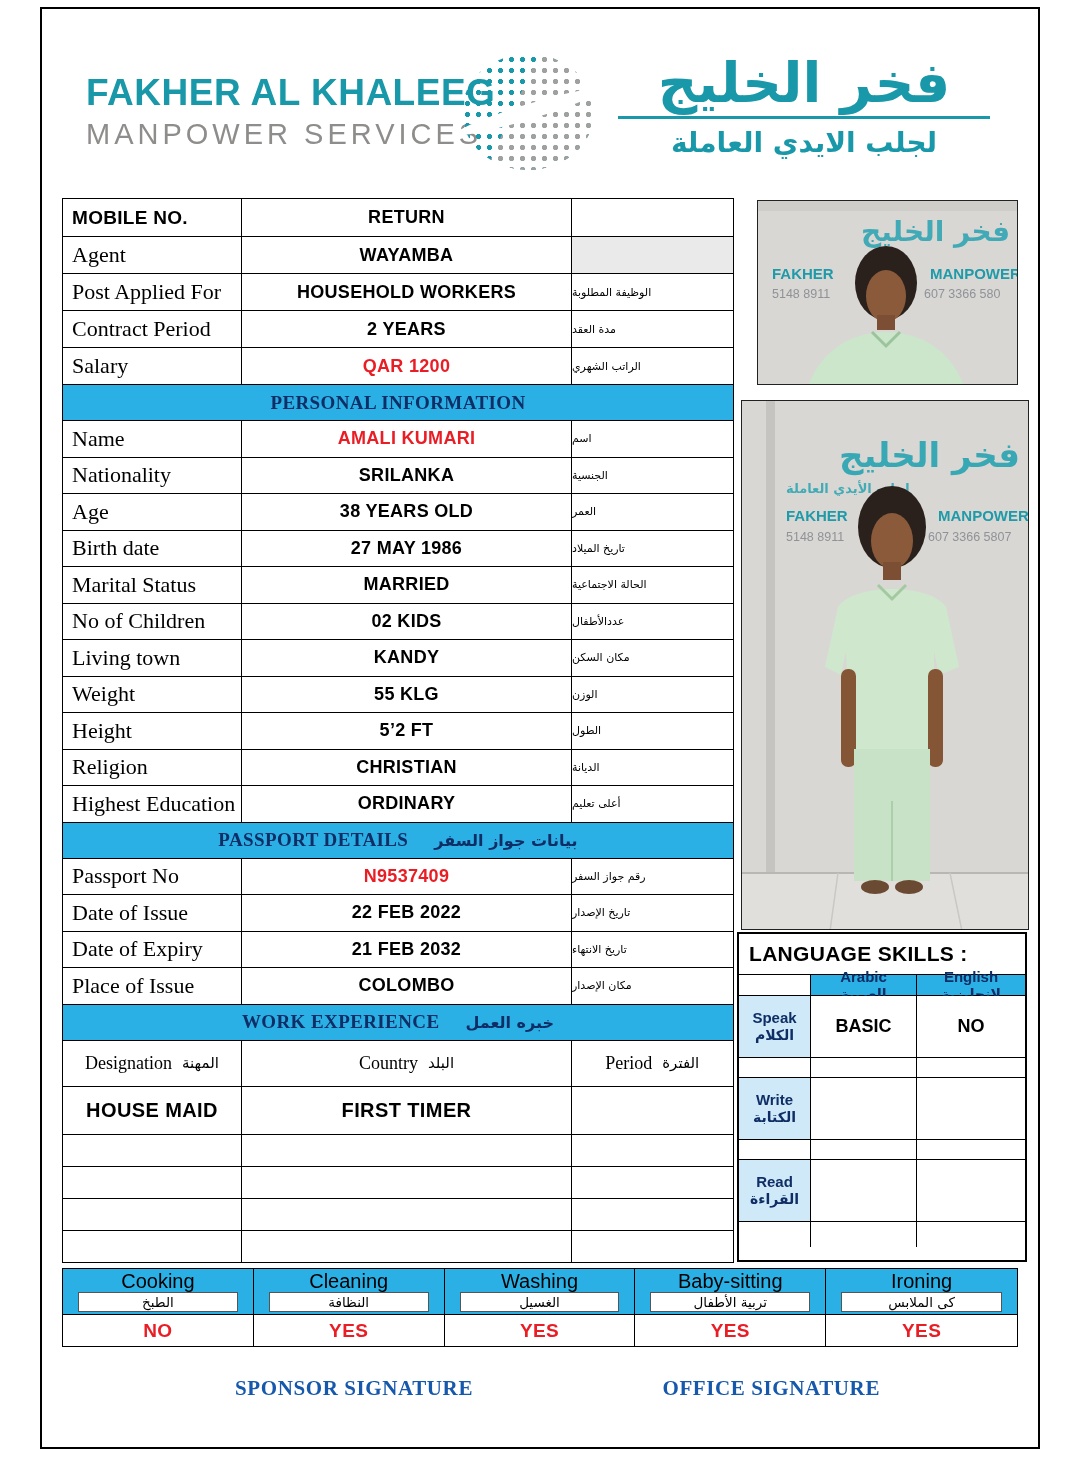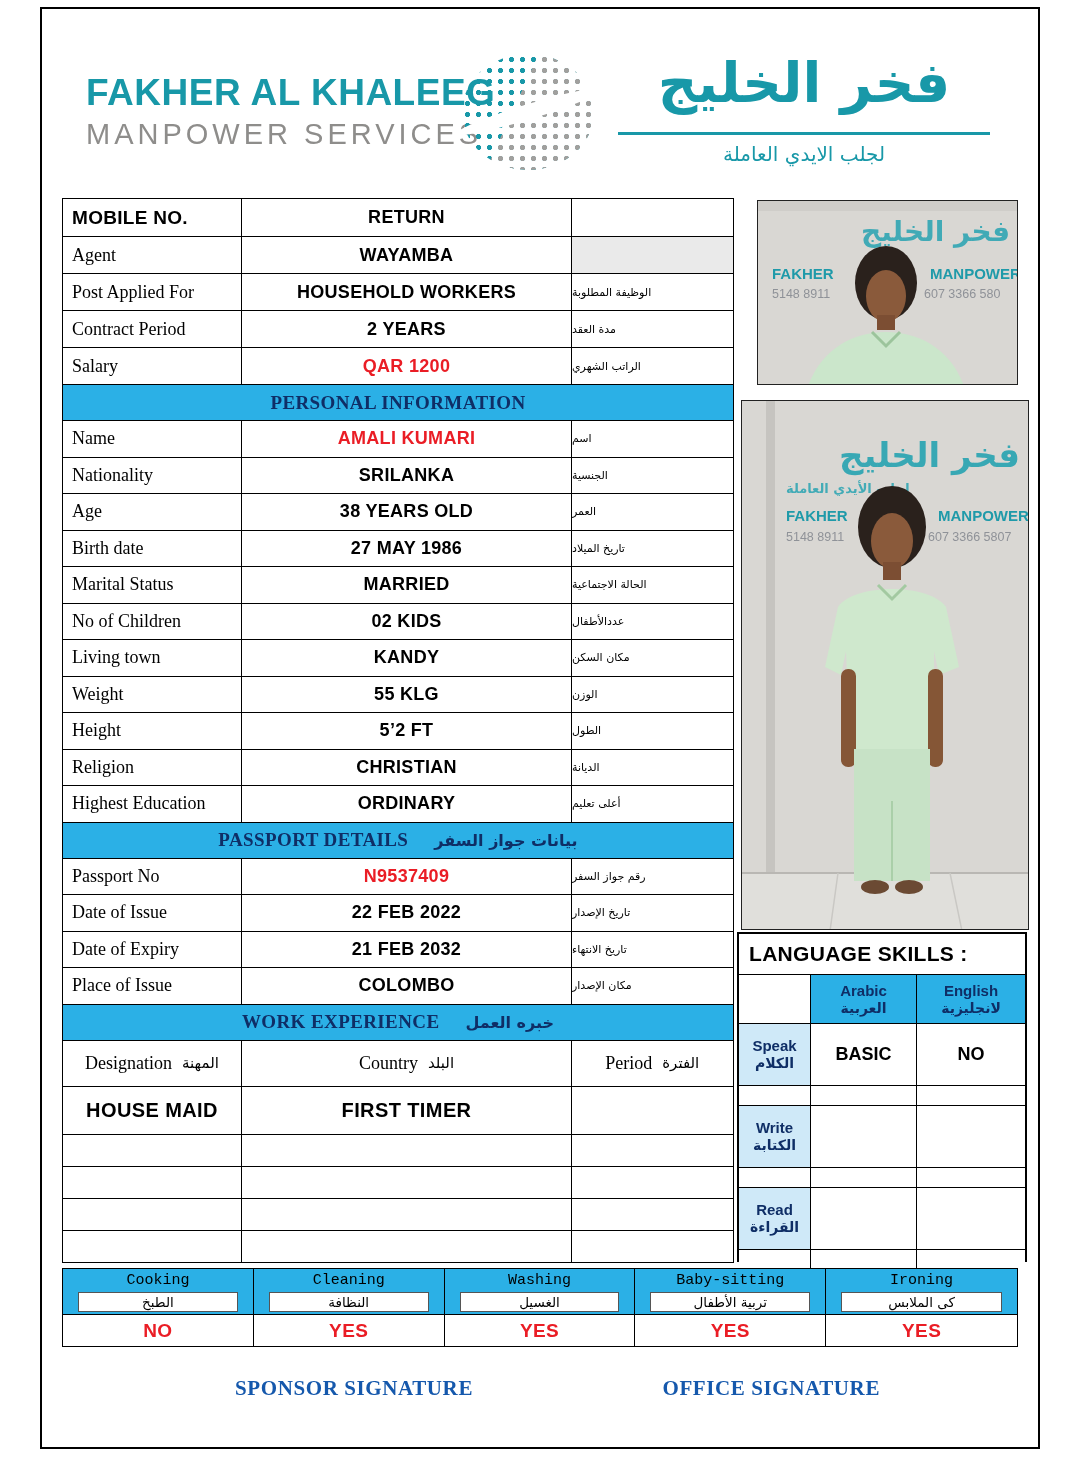--- a/index.html
+++ b/index.html
@@ -15,32 +15,32 @@
   .logo-en-sub { font-size:29px; color:#8e8d8b; letter-spacing:4px; margin-top:4px; }
   .globe { position:absolute; left:400px; top:2px; width:132px; height:116px; }
   .globe-teal, .globe-gray { position:absolute; inset:0; border-radius:50%;
       background-image:radial-gradient(#1898a8 2.3px, transparent 2.9px); background-size:11px 11px; }
   .globe-gray { background-image:radial-gradient(#a0a09e 2.3px, transparent 2.9px);
       clip-path:polygon(58% 0, 100% 0, 100% 100%, 18% 100%); }
   .globe-swoosh { position:absolute; left:-10px; top:50px; width:155px; height:15px; background:#fff;
       transform:rotate(-17deg); border-radius:50%; }
   .logo-ar { position:absolute; right:28px; top:0; width:372px; text-align:center; color:#1898a8; }
   .logo-ar-title { font-size:55px; font-weight:bold; font-family:"DejaVu Sans",sans-serif; line-height:1.15; }
-  .logo-ar-sub { font-size:20px; font-weight:normal; font-family:"DejaVu Sans",sans-serif;
-      border-top:3px solid #1898a8; margin-top:17px; padding-top:7px; }
+  .logo-ar-sub { font-size:28px; font-weight:bold; font-family:"DejaVu Sans",sans-serif;
+      border-top:3px solid #1898a8; margin-top:1px; padding-top:7px; }
 
   
   .table { position:absolute; left:62px; top:198px; width:672px;
       border-left:1.5px solid #000; border-top:1.5px solid #000; background:#fff; }
   .tr { display:flex; }
   .td { border-right:1.5px solid #000; border-bottom:1.5px solid #000; display:flex; align-items:center; background:#fff; }
   .c1 { width:179px; } .c2 { width:330px; } .c3 { width:161.5px; }
   .r38{height:38px;} .r37{height:37px;} .r36{height:36.5px;} .rsec{height:36px;}
   .rwh{height:46px;} .rhm{height:48px;} .re{height:32px;}
-  .label { font-family:"Liberation Serif",serif; font-size:18px; padding-left:9px; }
+  .label { font-family:"Liberation Serif",serif; font-size:22px; padding-left:9px; }
   .lb-bold { font-family:"Liberation Sans",sans-serif; font-weight:bold; font-size:19px; letter-spacing:0.3px; }
   .value { justify-content:center; font-weight:bold; font-size:18px; letter-spacing:0.3px; }
   .arc { justify-content:flex-end; padding-right:10px; font-size:11px; font-family:"DejaVu Sans",sans-serif; direction:rtl; }
   .seccell { flex:1; justify-content:center; gap:26px; background:#2bb0e6; color:#0f2e66;
       font-family:"Liberation Serif",serif; font-weight:bold; font-size:19px; letter-spacing:0.4px; }
   .sec-ar { font-family:"DejaVu Sans",sans-serif; font-size:16px; direction:rtl; }
   .red { color:#ea1d25; }
   .shade { background:#eaeaea; }
   .wh { justify-content:center; gap:10px; }
   .wh .whl { font-family:"Liberation Serif",serif; font-size:18px; }
@@ -54,33 +54,33 @@
   
   .langbox { position:absolute; left:737px; top:932px; width:290px; height:330px; border:2px solid #000; background:#fff; }
   .lang-title { font-weight:bold; font-size:21px; padding:8px 0 0 10px; letter-spacing:0.3px; height:40px; }
   .lt-row { display:flex; }
   .lt { border-right:1.5px solid #000; border-bottom:1.5px solid #000; display:flex; flex-direction:column;
       align-items:center; justify-content:center; background:#fff; }
   .lt:last-child { border-right:0; }
   .lt-row.first .lt { border-top:1.5px solid #000; }
   .lt-row.last .lt { border-bottom:0; }
   .lc1 { width:72px; } .lc2 { width:106px; } .lc3 { flex:1; }
-  .lth { height:50px; } .ltr { height:62px; } .lts { height:20px; } .ltf { height:25px; }
+  .lth { height:22px; } .ltr { height:62px; } .lts { height:20px; } .ltf { height:25px; }
   .lt-head { background:#2bb0e6; color:#0f2e66; font-weight:bold; font-size:15px; line-height:1.15; }
   .lt-head .lar, .lt-lab .lar { font-family:"DejaVu Sans",sans-serif; font-size:14px; direction:rtl; }
   .lt-lab { background:#cfe9f8; color:#0f2e66; font-weight:bold; font-size:15px; line-height:1.2; }
   .lt-val { font-weight:bold; font-size:18px; }
 
   
   .skills { position:absolute; left:62px; top:1268px; width:956px; border:1.5px solid #000;
       display:grid; grid-template-columns:repeat(5,1fr); background:#2bb0e6; }
   .skill { border-right:1.5px solid #000; display:flex; flex-direction:column; }
   .skill:last-child { border-right:0; }
   .skill-head { background:#2bb0e6; height:45px; display:flex; flex-direction:column; align-items:center; padding-top:1px; }
-  .skill-label { font-family:Liberation Mono, monospace; font-size:15px; line-height:22px; }
+  .skill-label { font-family:Liberation Sans, sans-serif; font-size:20px; line-height:22px; }
   .skill-arbox { background:#fff; border:1px solid #555; width:calc(100% - 30px); font-size:13.5px;
       text-align:center; line-height:18px; height:20px; font-family:"DejaVu Sans",sans-serif; direction:rtl; }
   .skill-val { height:32px; border-top:1.5px solid #000; background:#fff; display:flex; align-items:center;
       justify-content:center; font-weight:bold; font-size:19px; color:#ea1d25; letter-spacing:0.4px; }
 
   
   .sig { position:absolute; top:1376px; font-family:"Liberation Serif",serif; font-weight:bold;
       font-size:21px; color:#1558ac; letter-spacing:0.6px; text-align:right; }
   .sig-sponsor { left:168px; width:305px; }
   .sig-office { left:560px; width:320px; }

